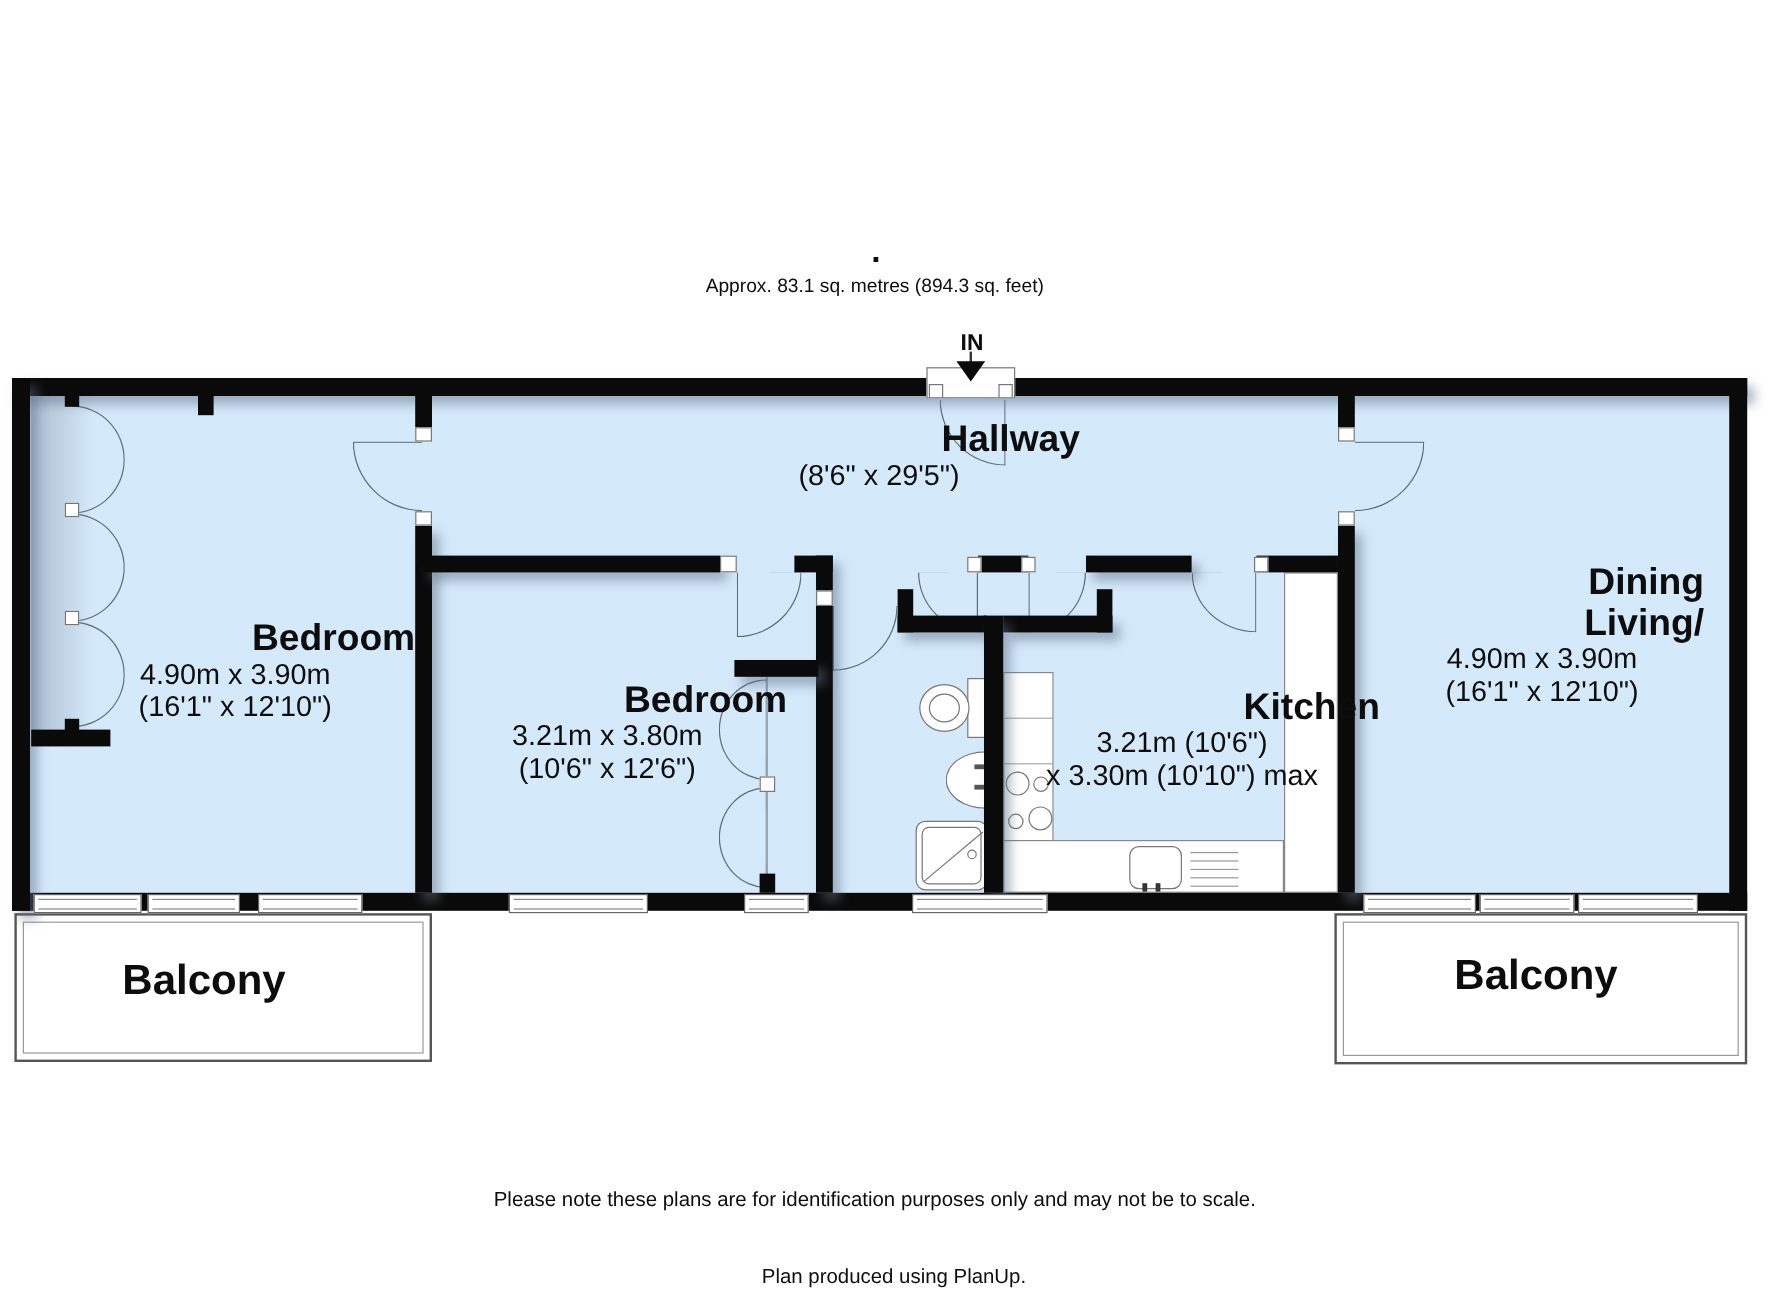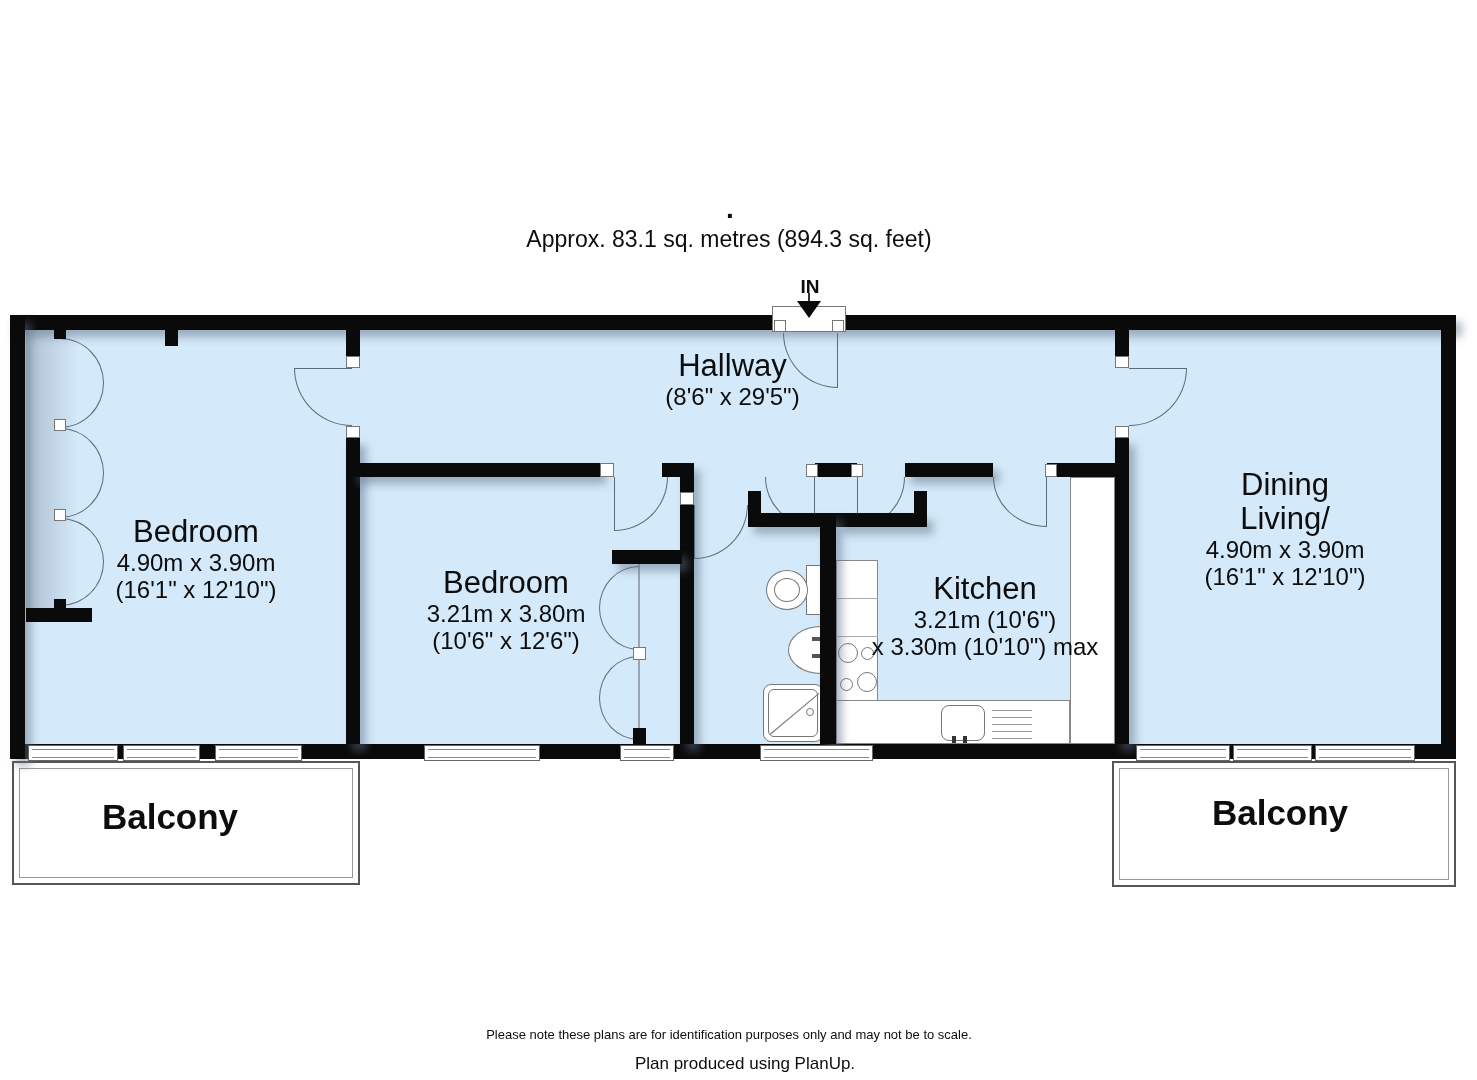--- a/index.html
+++ b/index.html
@@ -14,32 +14,32 @@
   .win{position:absolute;background:#fff;border:1px solid #666;box-sizing:border-box;z-index:6;}
   .win .ln{position:absolute;left:3px;right:3px;top:50%;margin-top:-4px;height:7px;
            border-top:1px solid #888;border-bottom:1px solid #888;}
   .fix{position:absolute;background:#fff;border:1.5px solid #777;box-sizing:border-box;z-index:3;}
   .outline{position:absolute;border:1.5px solid #777;box-sizing:border-box;z-index:3;background:transparent;}
   .counter{position:absolute;background:#fff;border:1px solid #888;box-sizing:border-box;z-index:2;}
   .thinline{position:absolute;background:#9aa6b2;z-index:3;}
   .balcony{position:absolute;background:#fff;border:2px solid #555;box-sizing:border-box;z-index:1;}
   .balcony .inner{position:absolute;inset:5px;border:1px solid #999;}
   .label{position:absolute;text-align:center;z-index:10;color:#0d0d0d;}
-  .rname{font-weight:normal;font-size:31px;line-height:34px;}
+  .rname{font-weight:bold;font-size:31px;line-height:34px;text-align:right;}
   .rdim{font-size:24px;line-height:27px;}
   .shade{position:absolute;z-index:1;background:linear-gradient(90deg,rgba(110,122,140,.38),rgba(110,122,140,0));}
   .tri{position:absolute;width:0;height:0;z-index:8;}
 </style>
 </head>
 <body>
 
 <div class="page">
 
   <div class="label" style="left:720px;top:196px;width:20px;font-size:28px;font-weight:bold;line-height:26px;">.</div>
-  <div class="label" style="left:364px;top:227px;width:730px;font-size:23px;line-height:24px;">Approx. 83.1 sq. metres (894.3 sq. feet)</div>
+  <div class="label" style="left:364px;top:227px;width:730px;font-size:16px;line-height:24px;">Approx. 83.1 sq. metres (894.3 sq. feet)</div>
 
   <div class="label" style="left:795px;top:276px;width:30px;font-size:19px;font-weight:bold;">IN</div>
   <div class="abs" style="left:808px;top:293px;width:2px;height:9px;background:#333;z-index:8;"></div>
   <div class="tri" style="left:797px;top:301px;border-left:12px solid transparent;border-right:12px solid transparent;border-top:17px solid #0a0a0a;"></div>
 
   <div class="room" style="left:25px;top:330px;width:1416px;height:414px;"></div>
   <div class="shade" style="left:26px;top:330px;width:52px;height:292px;"></div>
 
   <div class="wall sh" style="left:10px;top:315px;width:1446px;height:15px;"></div>
   <div class="wall" style="left:10px;top:744px;width:1446px;height:15px;"></div>
@@ -197,16 +197,16 @@
   <div class="label" style="left:1150px;top:468px;width:270px;">
     <div class="rname">Dining</div>
     <div class="rname">Living/</div>
     <div class="rdim">4.90m x 3.90m</div>
     <div class="rdim">(16'1" x 12'10")</div>
   </div>
 
   <div class="label" style="left:70px;top:797px;width:200px;font-size:35px;font-weight:bold;">Balcony</div>
   <div class="label" style="left:1180px;top:793px;width:200px;font-size:35px;font-weight:bold;">Balcony</div>
 
-  <div class="label" style="left:314px;top:1024px;width:830px;font-size:13px;line-height:21px;">Please note these plans are for identification purposes only and may not be to scale.</div>
+  <div class="label" style="left:314px;top:989px;width:830px;font-size:17px;line-height:21px;">Please note these plans are for identification purposes only and may not be to scale.</div>
   <div class="label" style="left:380px;top:1053px;width:730px;font-size:17px;line-height:21px;">Plan produced using PlanUp.</div>
 
 </div>
 
 </body></html>

